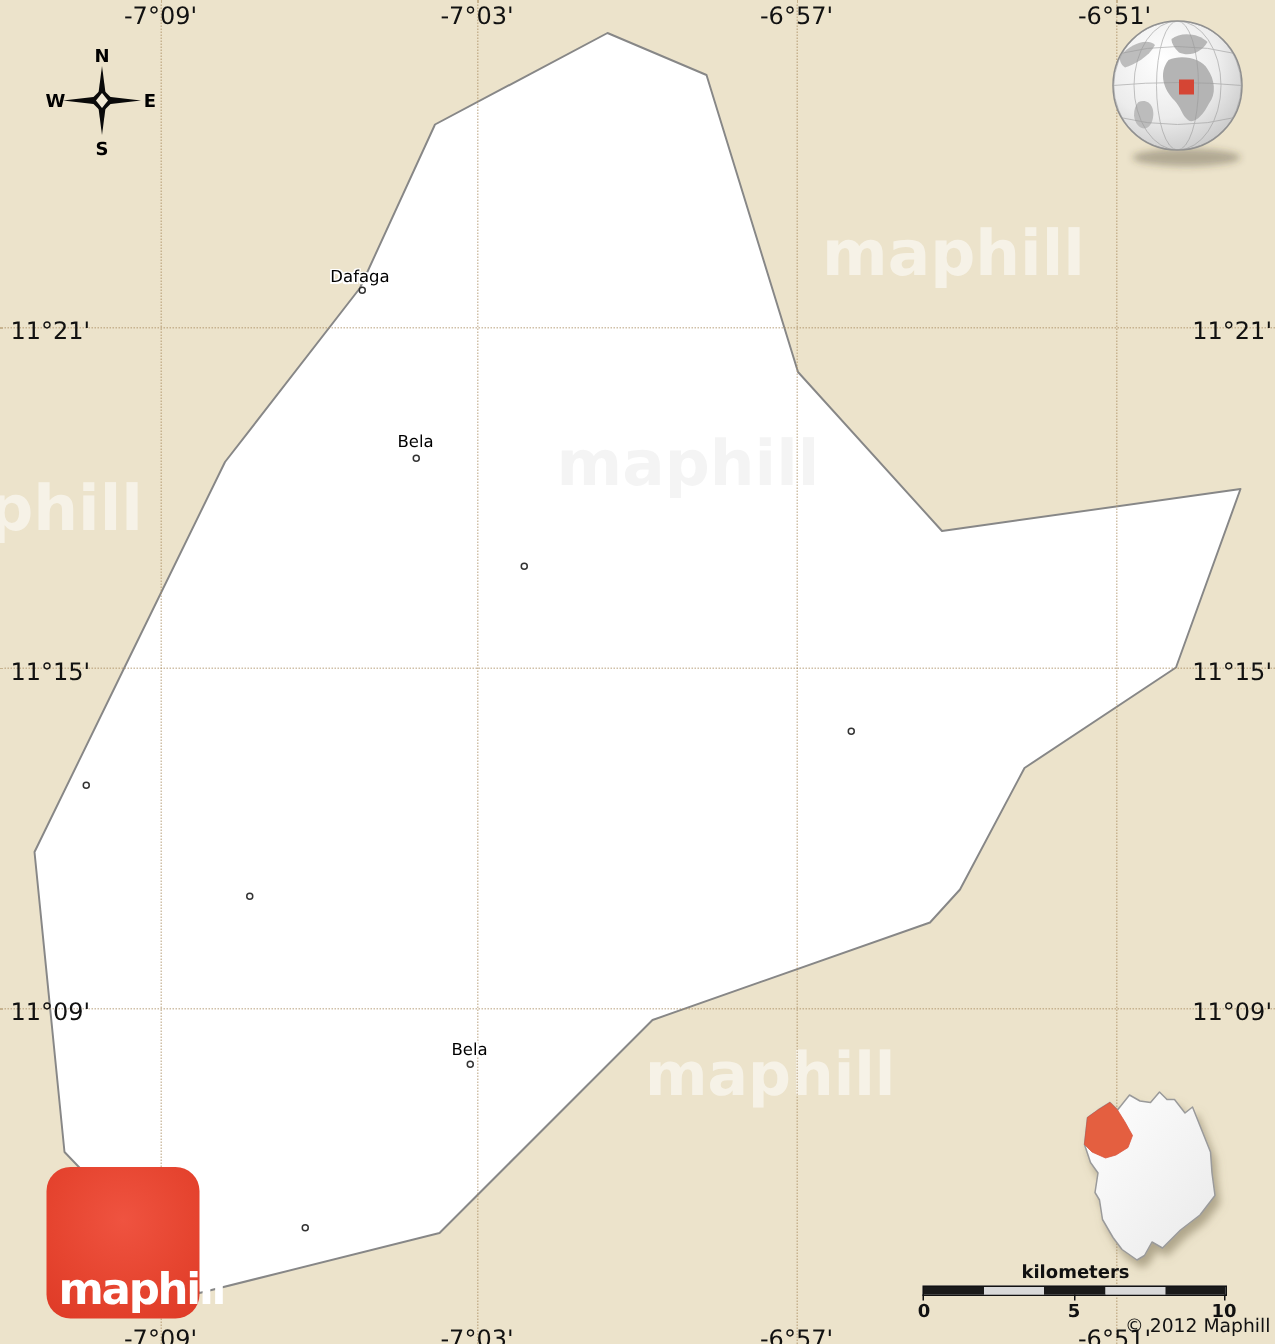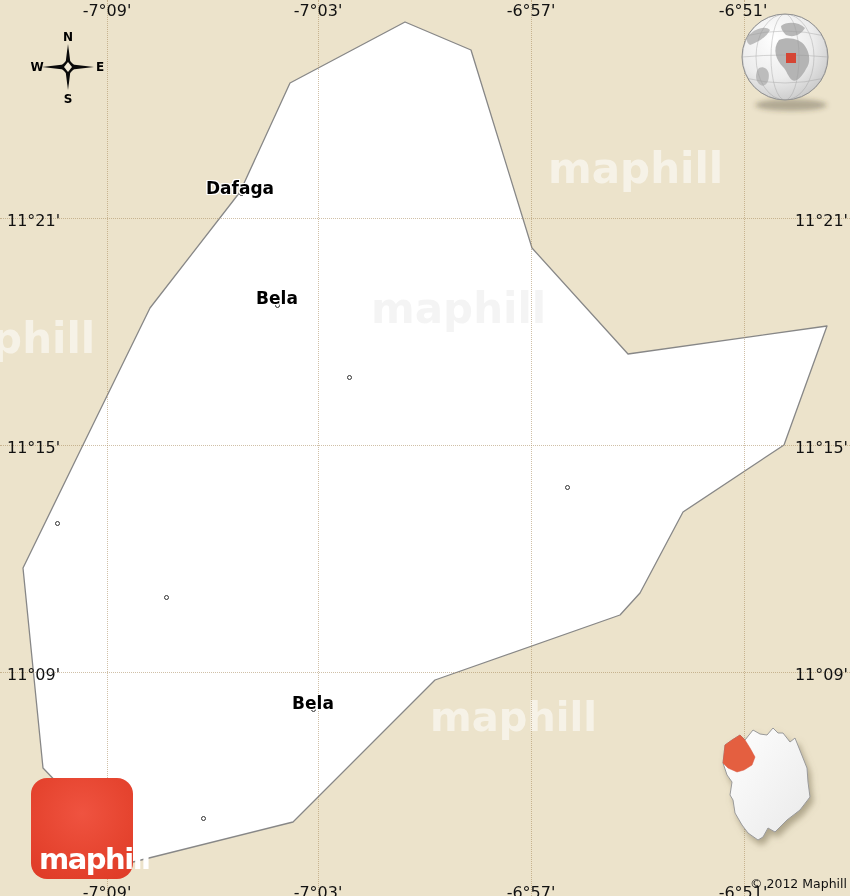--- a/index.html
+++ b/index.html
@@ -15,21 +15,21 @@
   .grid-h{position:absolute;left:0;height:0;width:850px;border-top:1px dotted rgba(170,140,95,0.55);}
   
   .coord{
     position:absolute;font-size:16px;font-weight:normal;color:#111;
     white-space:nowrap;letter-spacing:0;
   }
   .coord.top,.coord.bottom{transform:translateX(-50%);}
   
   .town{
     position:absolute;transform:translateX(-50%);
-    font-size:17px;font-weight:bold;color:#000;white-space:nowrap;
+    font-size:11px;font-weight:normal;color:#000;white-space:nowrap;
     text-shadow:-1px -1px 0 #fff,1px -1px 0 #fff,-1px 1px 0 #fff,1px 1px 0 #fff,
                  0 -1px 0 #fff,0 1px 0 #fff,-1px 0 0 #fff,1px 0 0 #fff;
     text-align:center;
   }
   
   .marker{
     position:absolute;width:3px;height:3px;background:#fff;
     border:1px solid #333;border-radius:50%;
   }
   
@@ -185,16 +185,32 @@
     <g filter="url(#locShadow)">
       <path d="M73,8 L78,13 L83,13 L90,22 L95,18 L107,48 L108,62 L110,77 L100,90 L87,100 L75,112 L68,108 L63,117 L58,120 L48,113 L42,105 L35,93 L33,80 L30,75 L32,62 L27,55 L23,43 L25,25 L32,20 L40,15 L45,20 L53,10 L60,14 L67,15 Z" fill="url(#locGrad)" stroke="#9a9a9a" stroke-width="1" stroke-linejoin="round"></path>
       <path d="M40,15 L45,20 L50,28 L55,37 L52,45 L44,50 L37,52 L28,48 L23,43 L25,25 L32,20 Z" fill="#e45f41" stroke="#d8503a" stroke-width="0.5"></path>
     </g>
   </svg>
 
   <div id="logo">
     <span class="logo-text">maphill</span>
   </div>
 
+  <div id="scalebar">
+    <div class="sb-title">kilometers</div>
+    <div class="sb-bar">
+      <div class="seg dark"></div>
+      <div class="seg lite"></div>
+      <div class="seg dark"></div>
+      <div class="seg lite"></div>
+      <div class="seg dark"></div>
+    </div>
+    <div class="tick" style="left:1px"></div>
+    <div class="tick" style="left:102px"></div>
+    <div class="tick" style="left:202px"></div>
+    <div class="num" style="left:2px">0</div>
+    <div class="num" style="left:102px">5</div>
+    <div class="num" style="left:202px">10</div>
+  </div>
 
   <div id="copyright">© 2012 Maphill</div>
 
 </div>
 
 </body></html>

